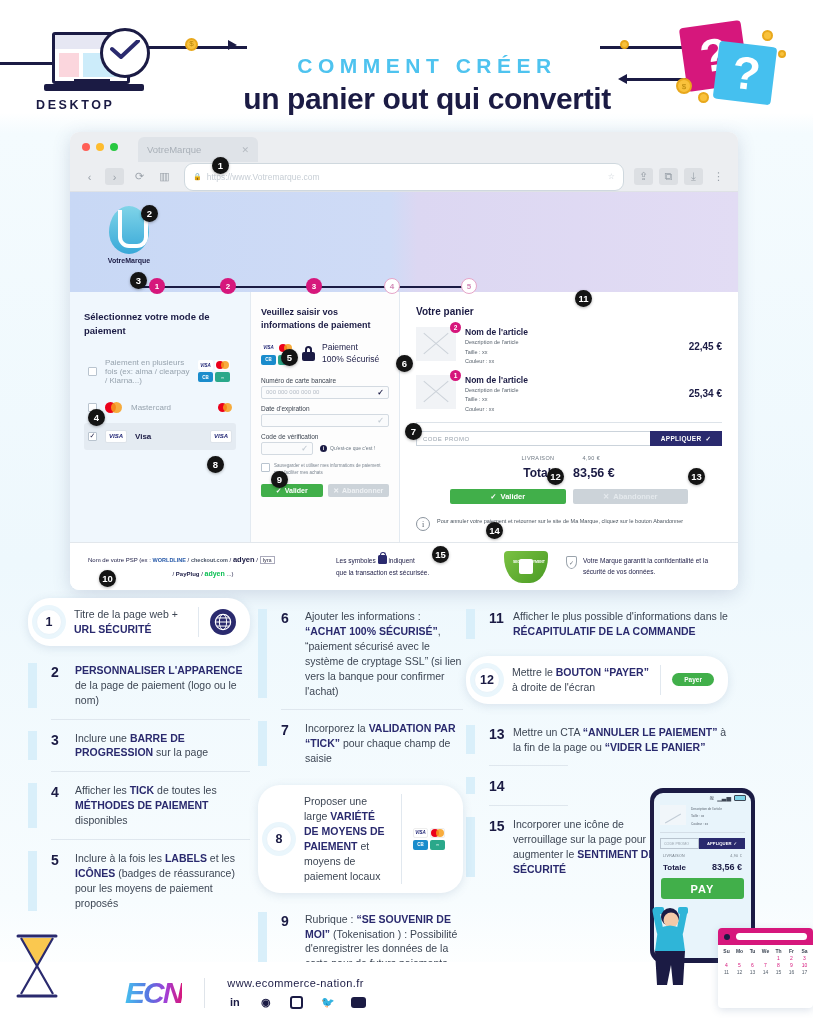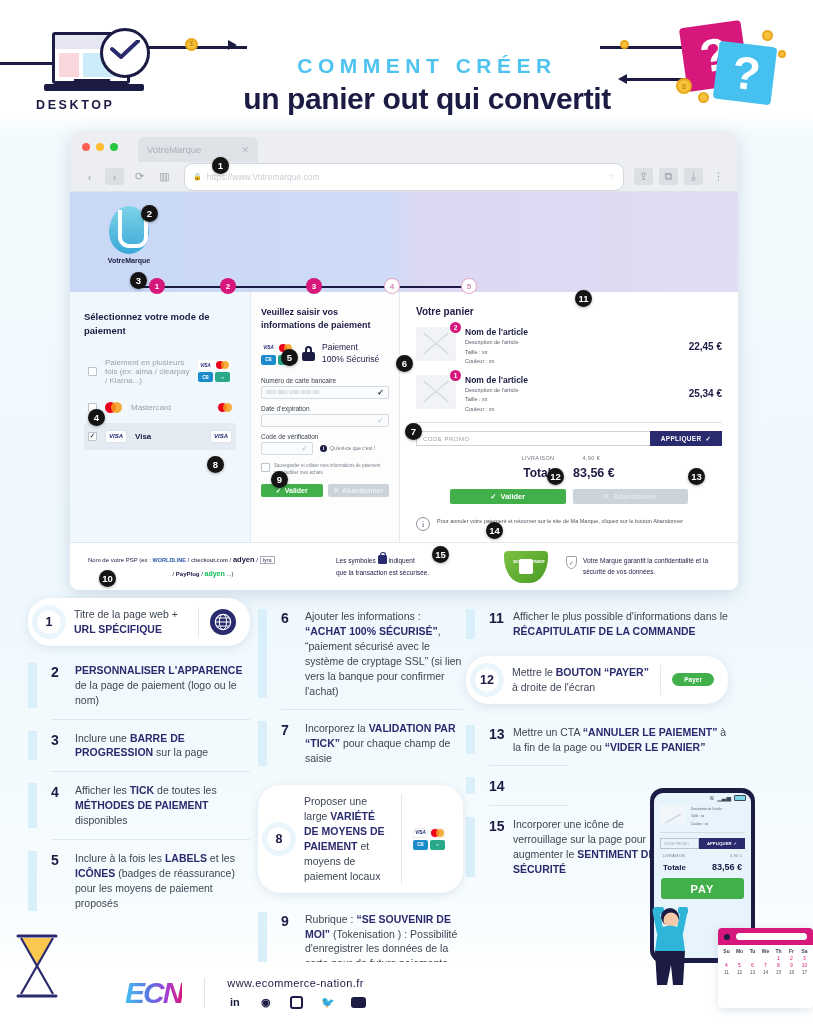--- a/index.html
+++ b/index.html
@@ -558,21 +558,21 @@
   <div class="badge" style="left:486px;top:522px;">14</div>
   <div class="badge" style="left:432px;top:546px;">15</div>
 
   <div class="legend">
 
     <div class="lcol c1">
       <div class="lcard" style="margin-bottom:6px;">
         <div class="lnumc">1</div>
         <div class="ltxt">
           <span>Titre de la page web + </span><br>
-          <b>URL SPÉCIFIQUE</b>
+          <b>URL SÉCURITÉ</b>
         </div>
         <div class="lcdiv"></div>
         <div class="globe">
           <svg width="18" height="18" viewBox="0 0 20 20">
               <circle cx="10" cy="10" r="8.5" fill="none" stroke="#fff" stroke-width="1.3"></circle>
               <ellipse cx="10" cy="10" rx="4" ry="8.5" fill="none" stroke="#fff" stroke-width="1.1"></ellipse>
               <path d="M1.5 10h17M3 5.5h14M3 14.5h14" stroke="#fff" stroke-width="1.1" fill="none"></path>
             </svg>
         </div>
       </div>

